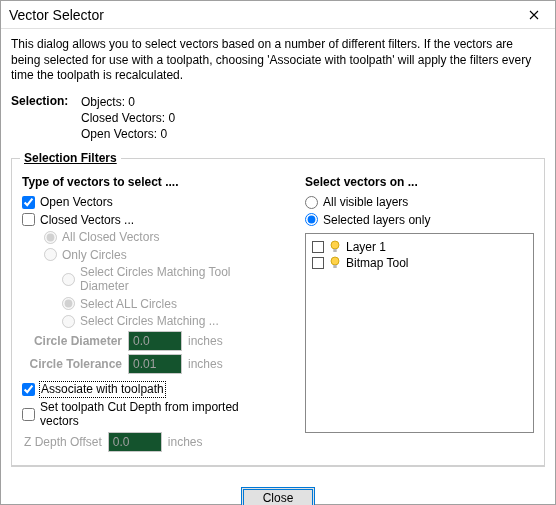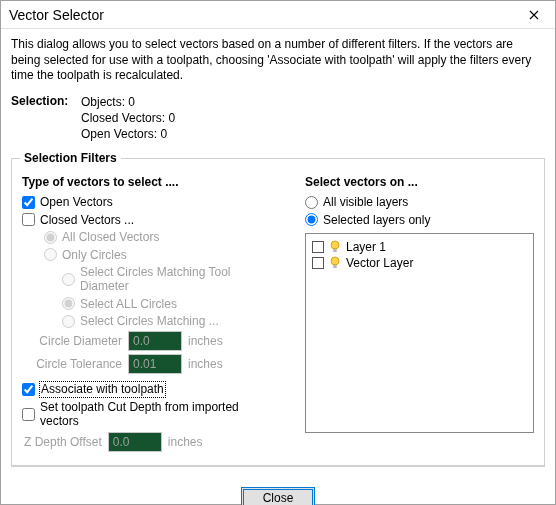--- a/index.html
+++ b/index.html
@@ -61,20 +61,21 @@
     padding: 14px 10px 10px 10px;
     margin-top: 6px;
   }
   .group > .legend {
     position: absolute;
     top: -8px;
     left: 8px;
     background: #fff;
     padding: 0 4px;
     font-weight: bold;
+    text-decoration: underline;
   }
   .cols {
     display: flex;
     gap: 18px;
   }
   .col-left { flex: 1; }
   .col-right { flex: 1; padding-left: 36px; }
   .section-head {
     font-weight: bold;
     margin: 2px 0 6px 0;
@@ -90,21 +91,21 @@
   .indent1 { margin-left: 22px; }
   .indent2 { margin-left: 40px; }
   .indent3 { margin-left: 58px; }
   .disabled { color: #a0a0a0; }
   .num-row {
     display: flex;
     align-items: center;
     gap: 6px;
     margin: 3px 0;
   }
-  .num-row .lbl { width: 100px; text-align: right; }
+  .num-row .lbl { width: 100px; text-align: right; font-weight: bold; }
   .num-box {
     width: 54px;
     height: 20px;
     border: 1px solid #c8c8c8;
     background: #fff;
     font: inherit;
     padding: 1px 4px;
     color: #a0a0a0;
   }
   .num-box:disabled { background: #14532d; }
@@ -273,21 +274,21 @@
               <span>Layer 1</span>
             </div>
             <div class="layer-row">
               <span class="layer-chk"></span>
               <span class="bulb">
                 <svg viewBox="0 0 12 14">
                     <circle cx="6" cy="5" r="4" fill="#ffd24a" stroke="#c79a00" stroke-width="0.8"></circle>
                     <rect x="4.3" y="9" width="3.4" height="3" fill="#b7b7b7"></rect>
                   </svg>
               </span>
-              <span>Vector Layer</span>
+              <span>Bitmap Tool</span>
             </div>
           </div>
         </div>
       </div>
     </div>
 
     <div class="footer">
       <button class="btn">
         <span>Close</span>
       </button>

